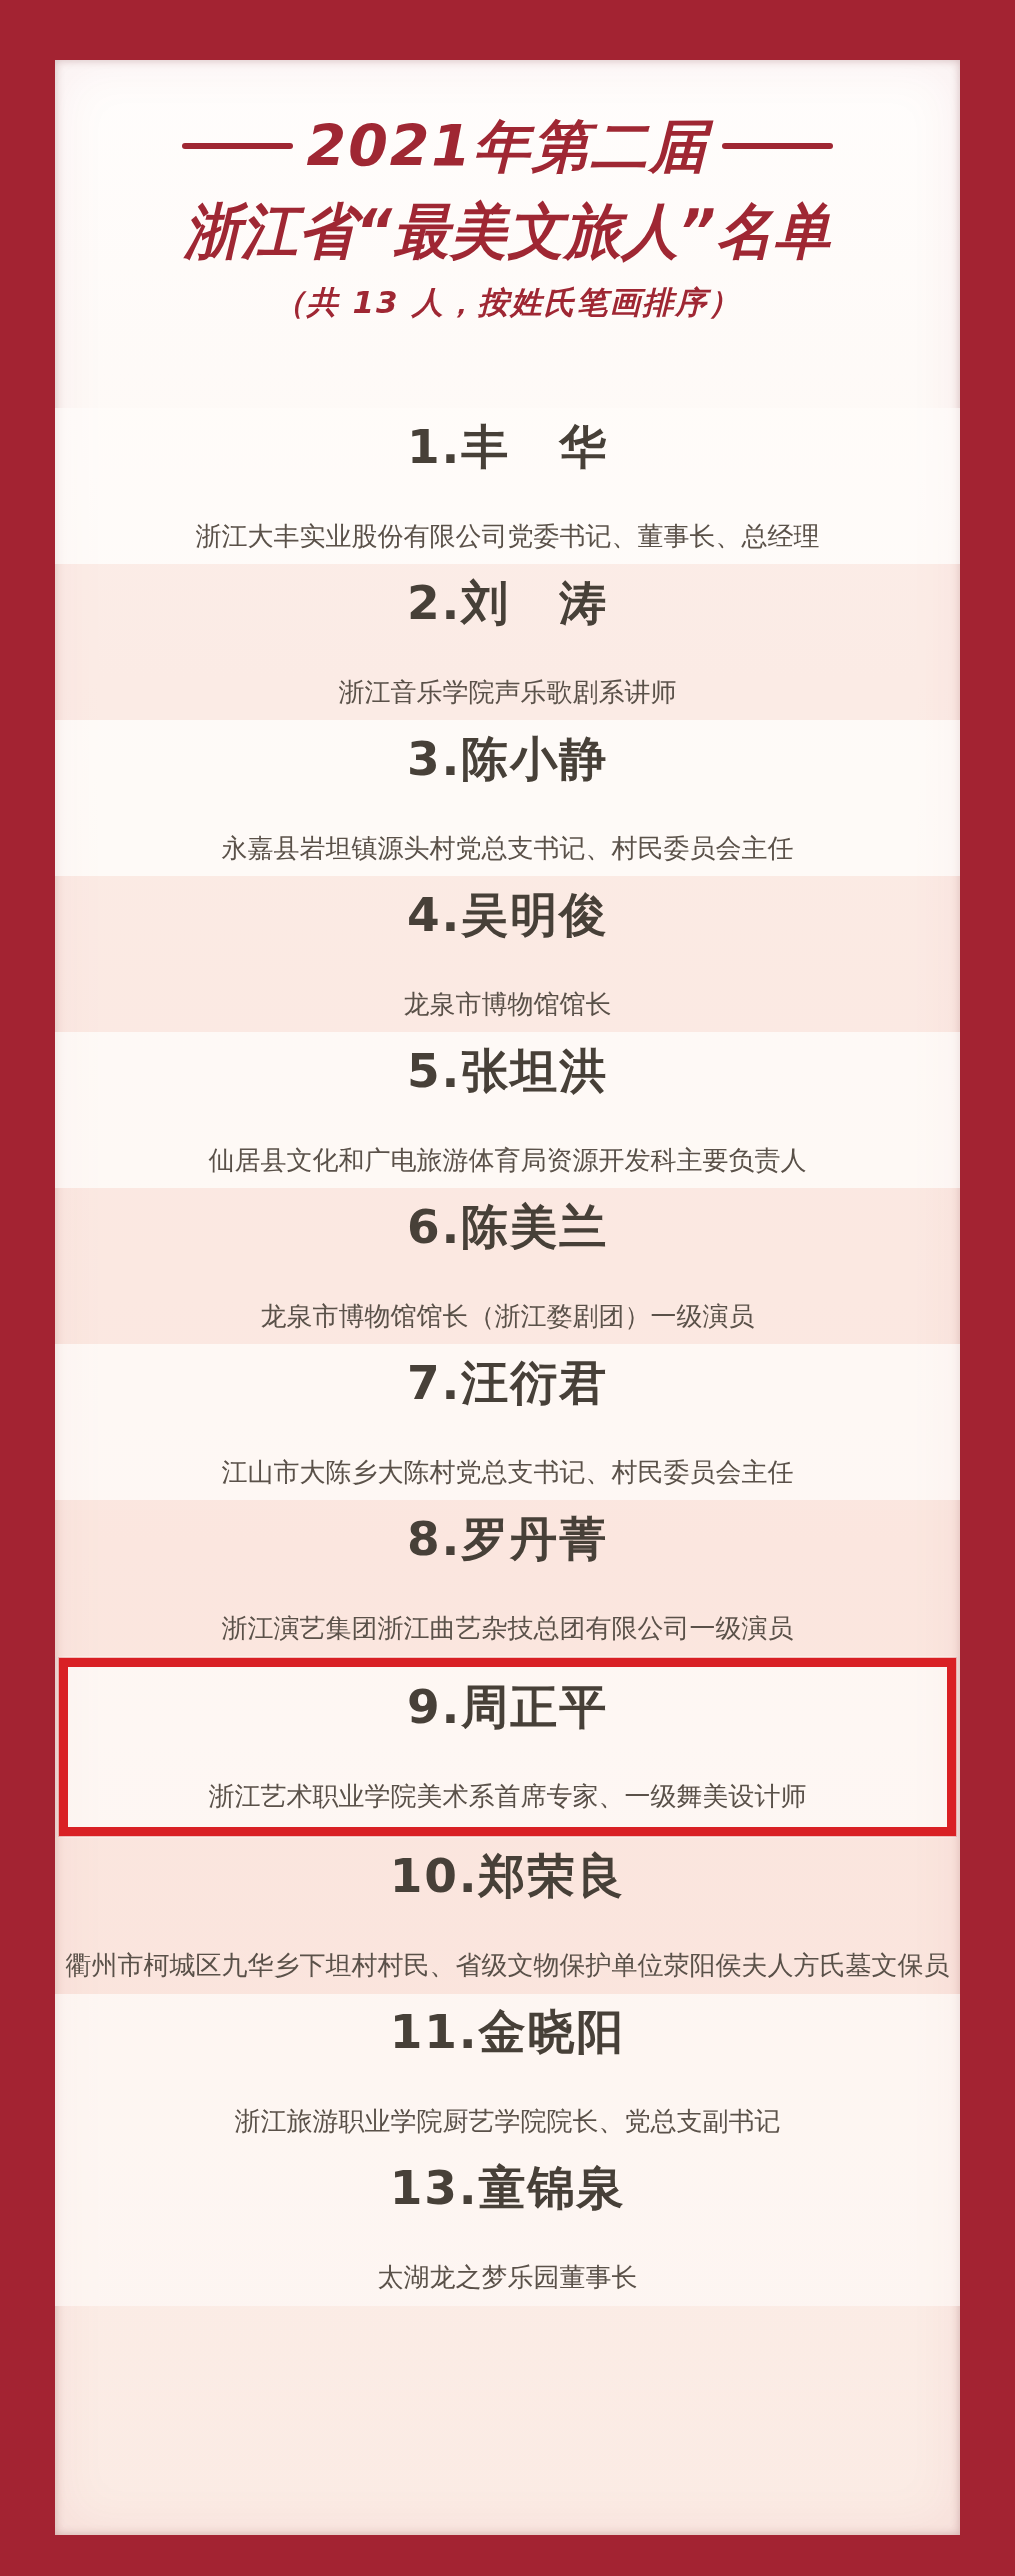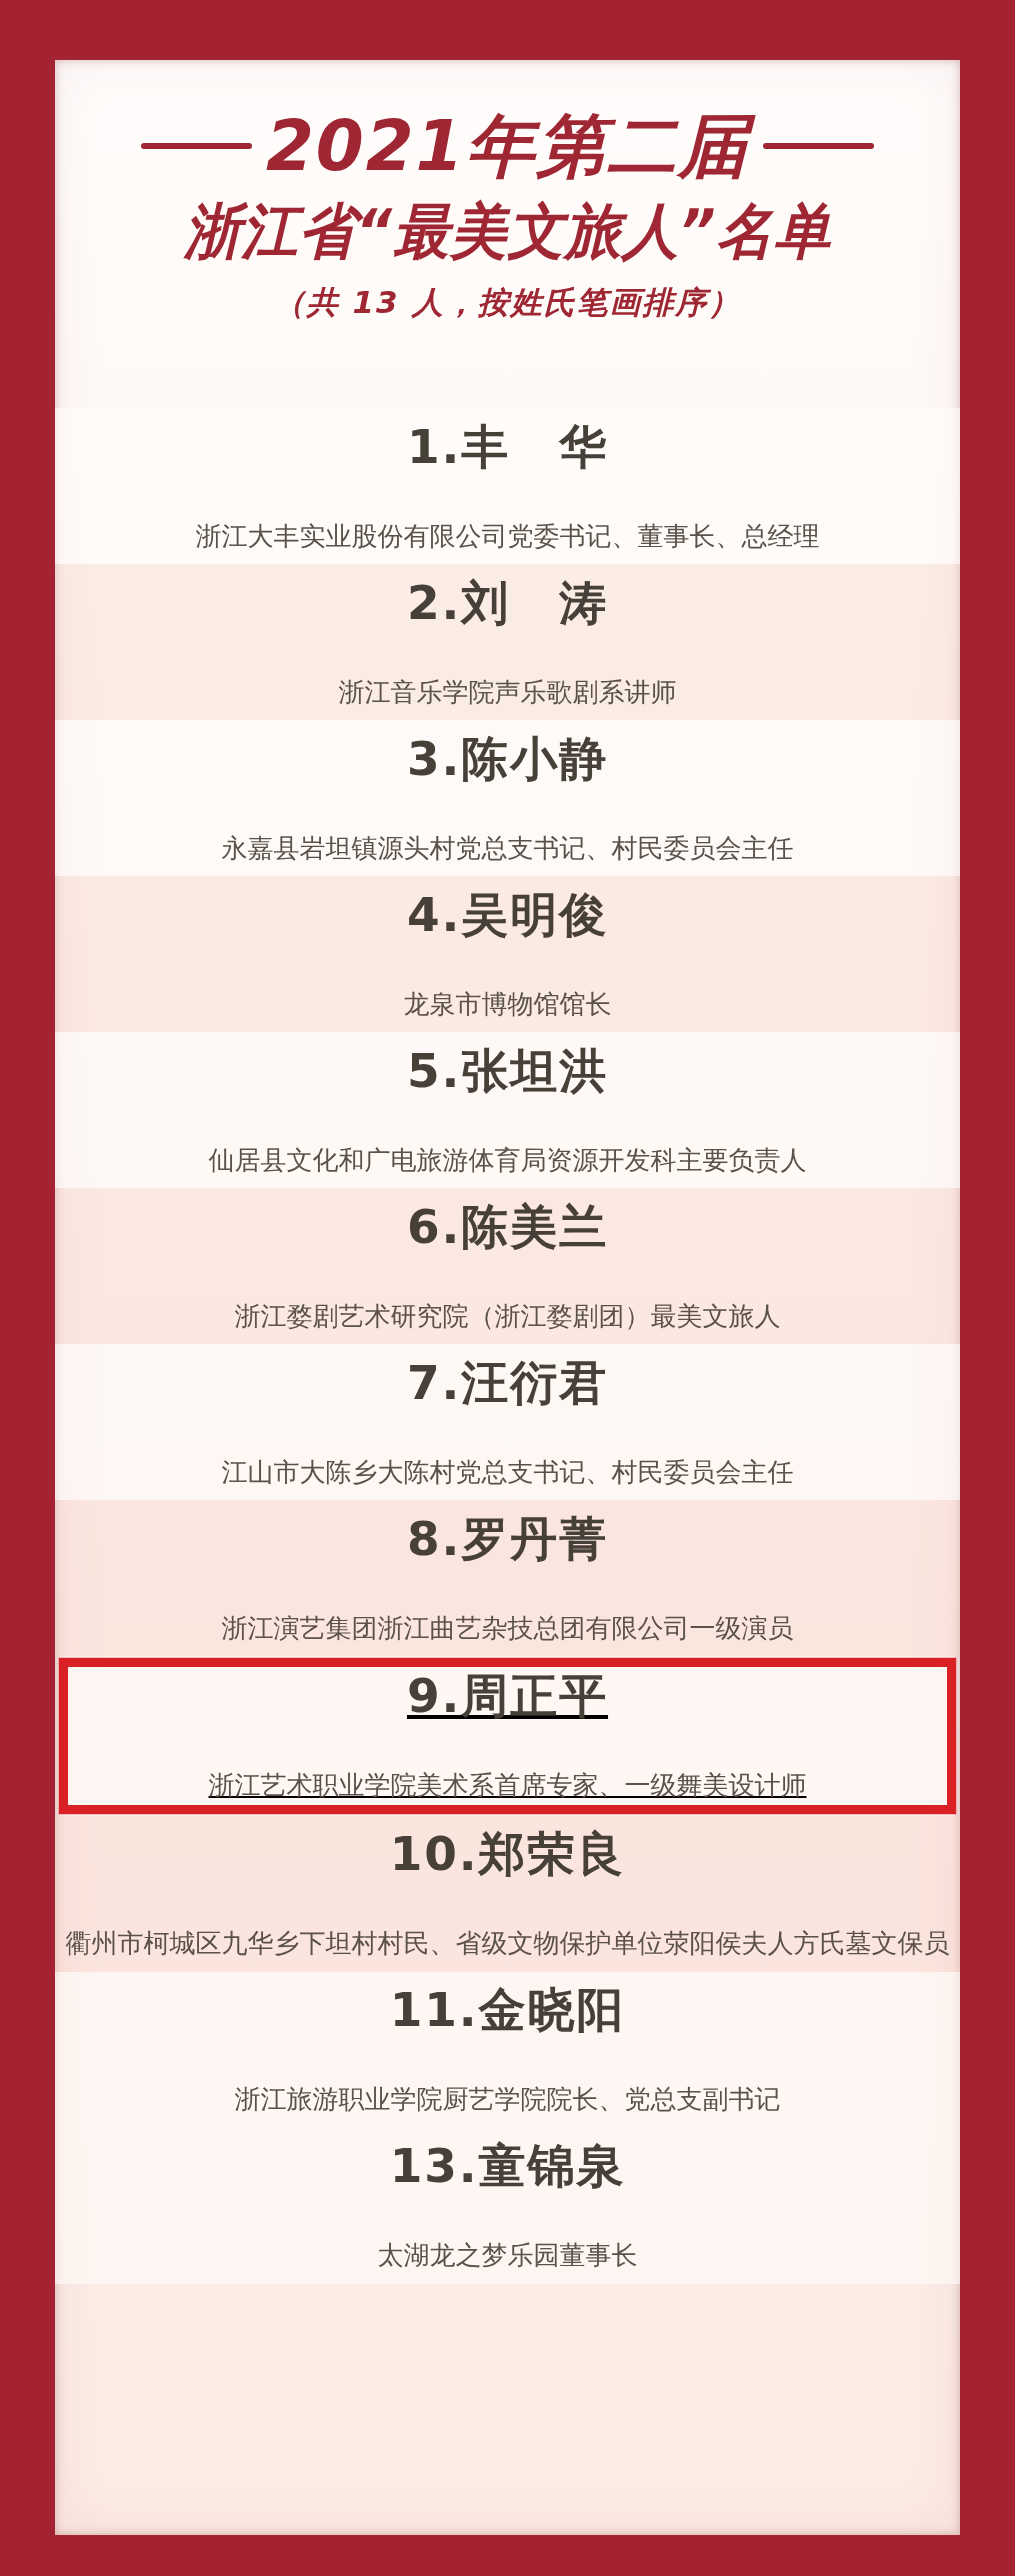--- a/index.html
+++ b/index.html
@@ -19,21 +19,21 @@
     left: 55px; right: 55px; top: 60px; bottom: 41px;
     background: linear-gradient(180deg, #fffdfc 0%, #fdf7f3 25%, #fcf0ea 60%, #fbebe4 100%);
     box-shadow: inset 0 0 9.4px rgba(90,10,20,0.25), inset 0 0 56px rgba(163,35,50,0.07);
     overflow: hidden;
   }
   
   .header { text-align: center; padding-top: 55px; }
   .edition-row {
     display: flex; align-items: center; justify-content: center; gap: 14px;
     color: #9f2733;
-    font-size: 69px; font-weight: 800; font-style: italic;
+    font-size: 57px; font-weight: 800; font-style: italic;
     line-height: 62px; letter-spacing: 1.9px;
   }
   .dash {
     width: 111px; height: 6.6px; background: #9f2733; border-radius: 3.8px;
     flex: 0 0 auto;
   }
   .main-title {
     margin-top: 15px;
     color: #9f2733;
     font-size: 60px; font-weight: 900; font-style: italic;
@@ -68,21 +68,21 @@
     font-size: 26px; font-weight: 500;
     line-height: 32px; letter-spacing: 0px;
     white-space: nowrap;
   }
   
   .highlight-box {
     margin: 1.9px 3.8px;
     border: 9.4px solid #d92024;
     box-shadow: 0 0 0 0.9px rgba(217,32,36,0.25);
   }
-  .highlight-box .entry { height: 138px; text-decoration: underline; }
+  .highlight-box .entry { height: 160px; }
 </style>
 </head>
 <body>
 
 <div class="poster-frame">
   <div class="poster-inner">
 
     <div class="header">
       <div class="edition-row">
         <span class="dash"></span>
@@ -115,21 +115,21 @@
         <div class="entry-desc">龙泉市博物馆馆长</div>
       </div>
 
       <div class="entry band-white">
         <div class="entry-name">5.张坦洪</div>
         <div class="entry-desc">仙居县文化和广电旅游体育局资源开发科主要负责人</div>
       </div>
 
       <div class="entry band-pink">
         <div class="entry-name">6.陈美兰</div>
-        <div class="entry-desc">浙江婺剧艺术研究院（浙江婺剧团）最美文旅人</div>
+        <div class="entry-desc">龙泉市博物馆馆长（浙江婺剧团）一级演员</div>
       </div>
 
       <div class="entry band-white">
         <div class="entry-name">7.汪衍君</div>
         <div class="entry-desc">江山市大陈乡大陈村党总支书记、村民委员会主任</div>
       </div>
 
       <div class="entry band-pink">
         <div class="entry-name">8.罗丹菁</div>
         <div class="entry-desc">浙江演艺集团浙江曲艺杂技总团有限公司一级演员</div>

